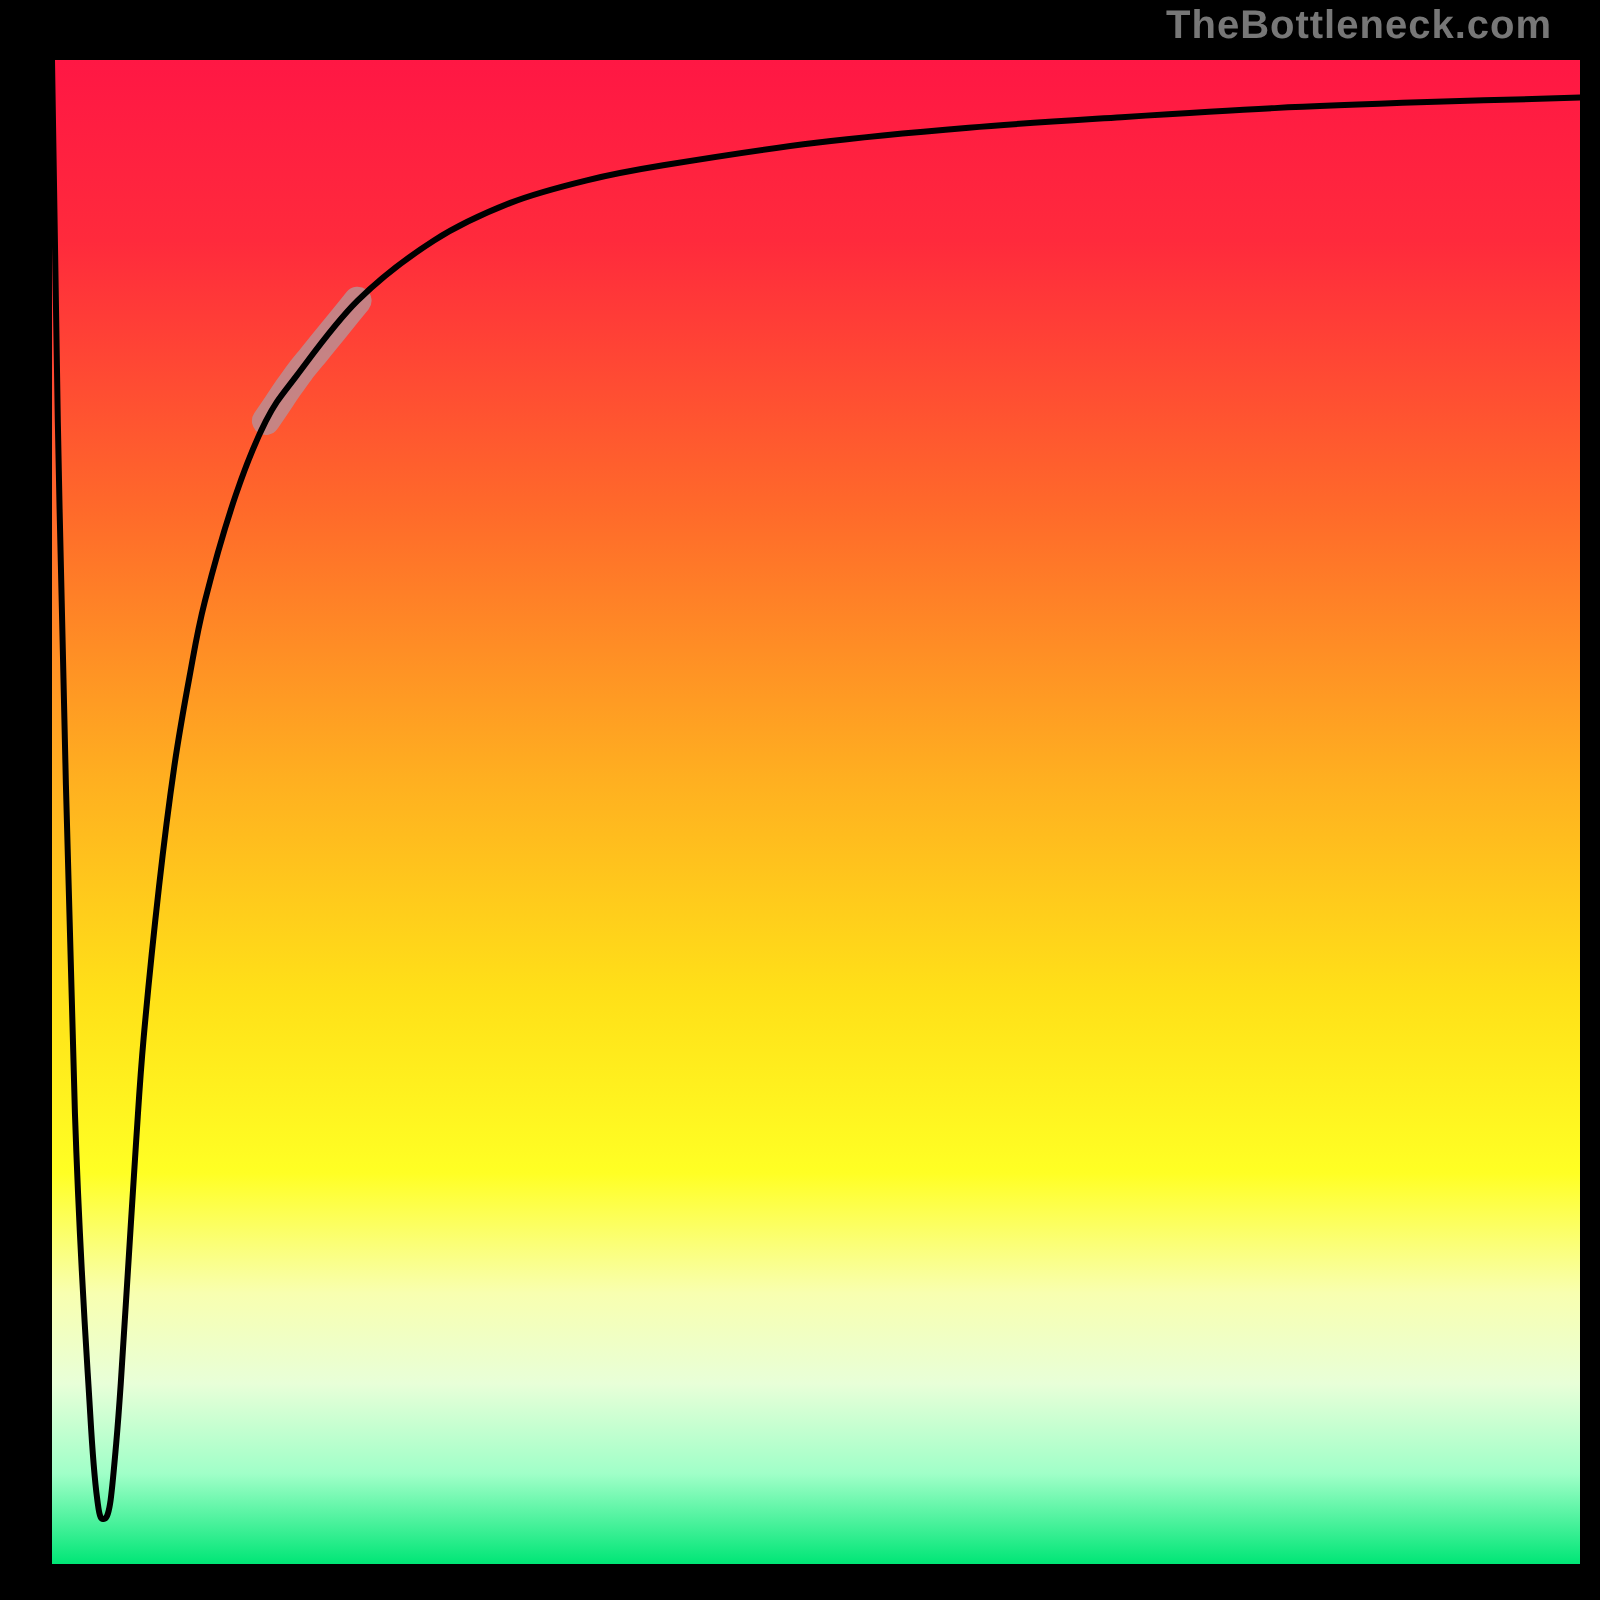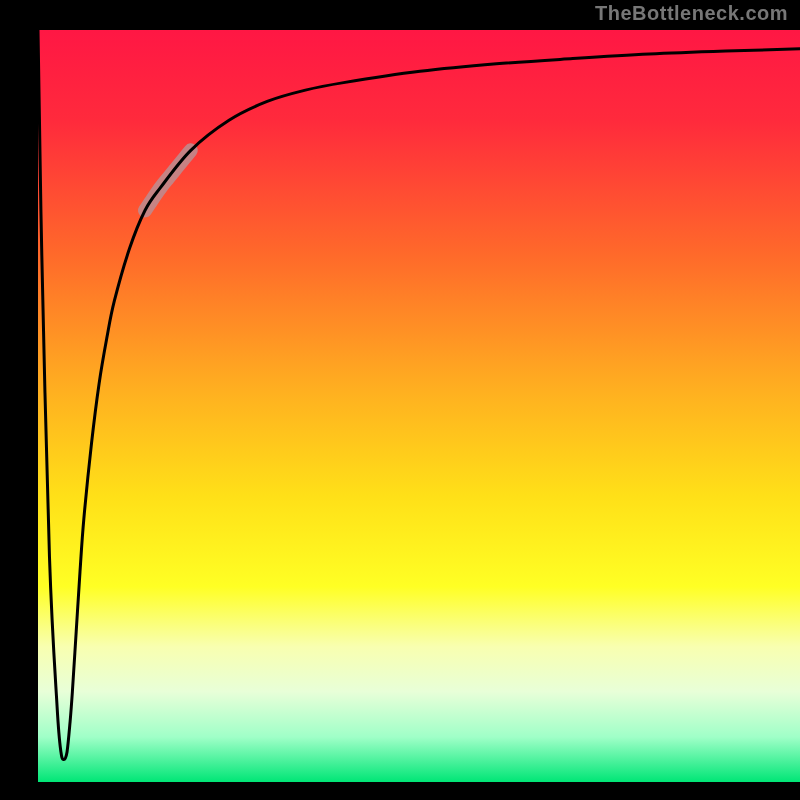--- a/index.html
+++ b/index.html
@@ -8,21 +8,20 @@
     width: 800px;
     height: 800px;
     overflow: hidden;
     background: #000;
     font-family: Arial, Helvetica, sans-serif;
   }
   .chart-wrap {
     position: relative;
     width: 784px;
     height: 800px;
-    margin-left: 12px;
   }
   .attribution {
     position: absolute;
     top: 2px;
     right: 8px;
     color: #777;
     font-size: 20px;
     font-weight: 600;
     letter-spacing: 0.5px;
     z-index: 3;

